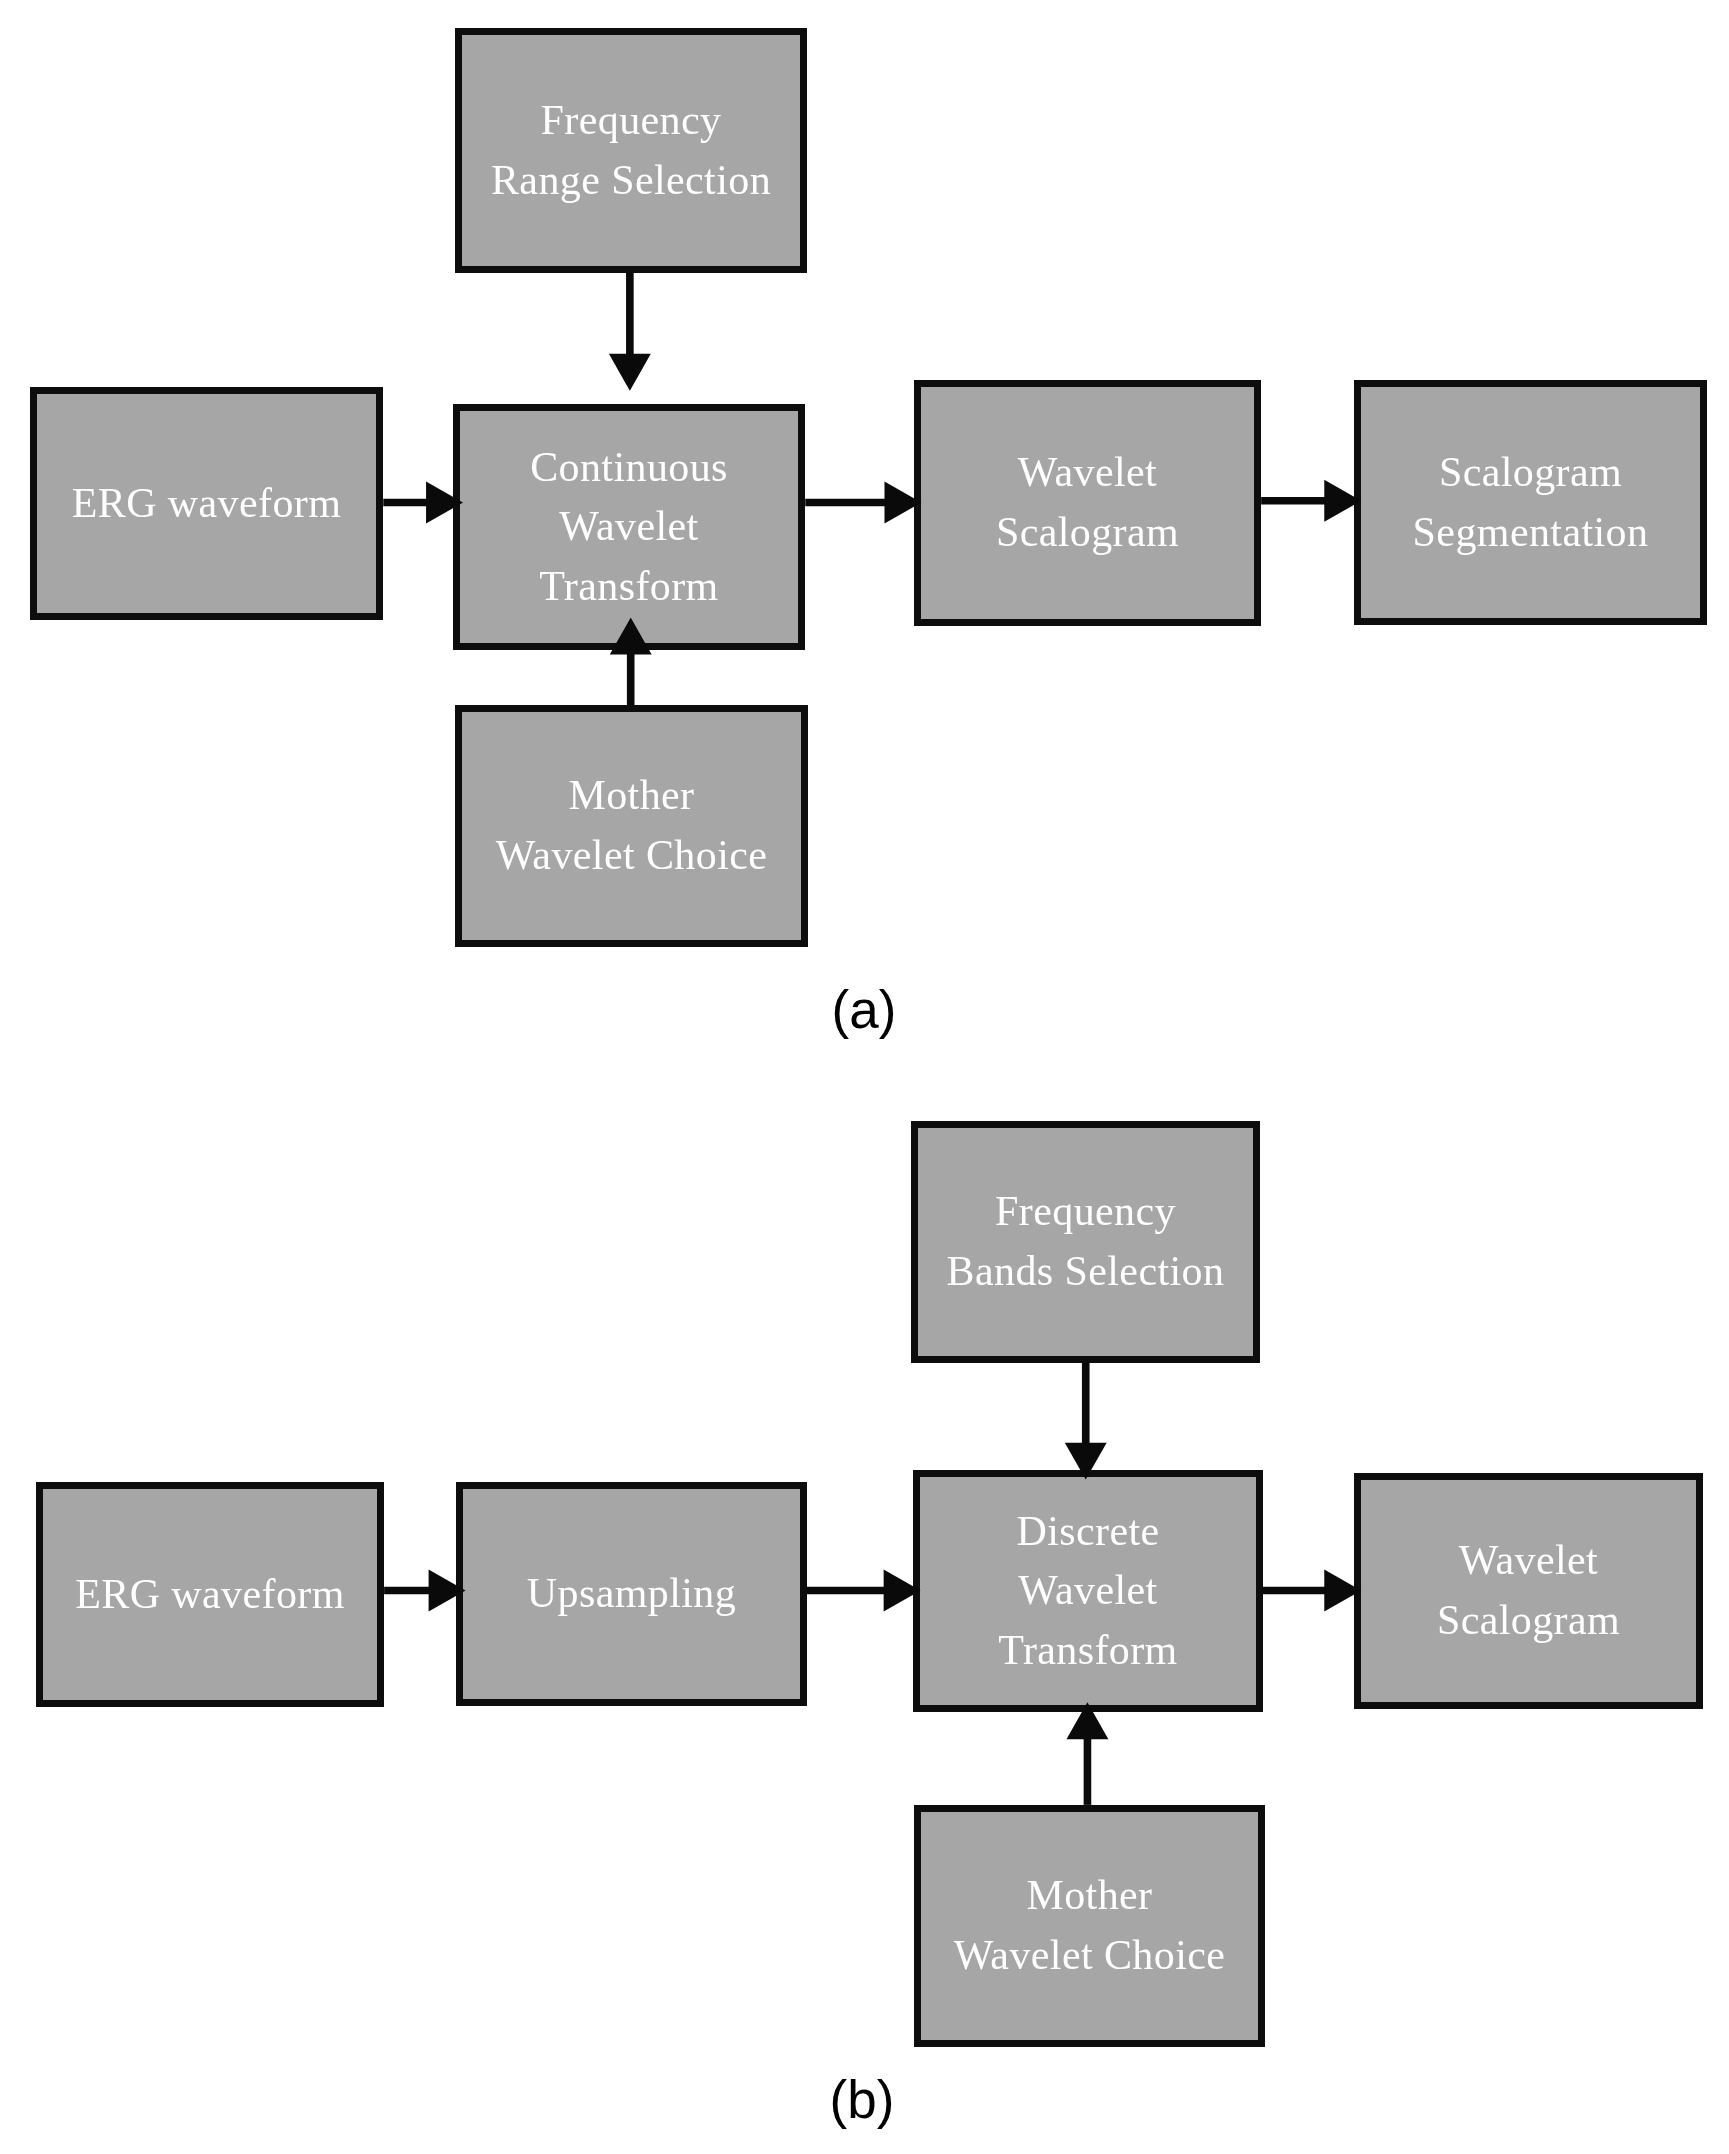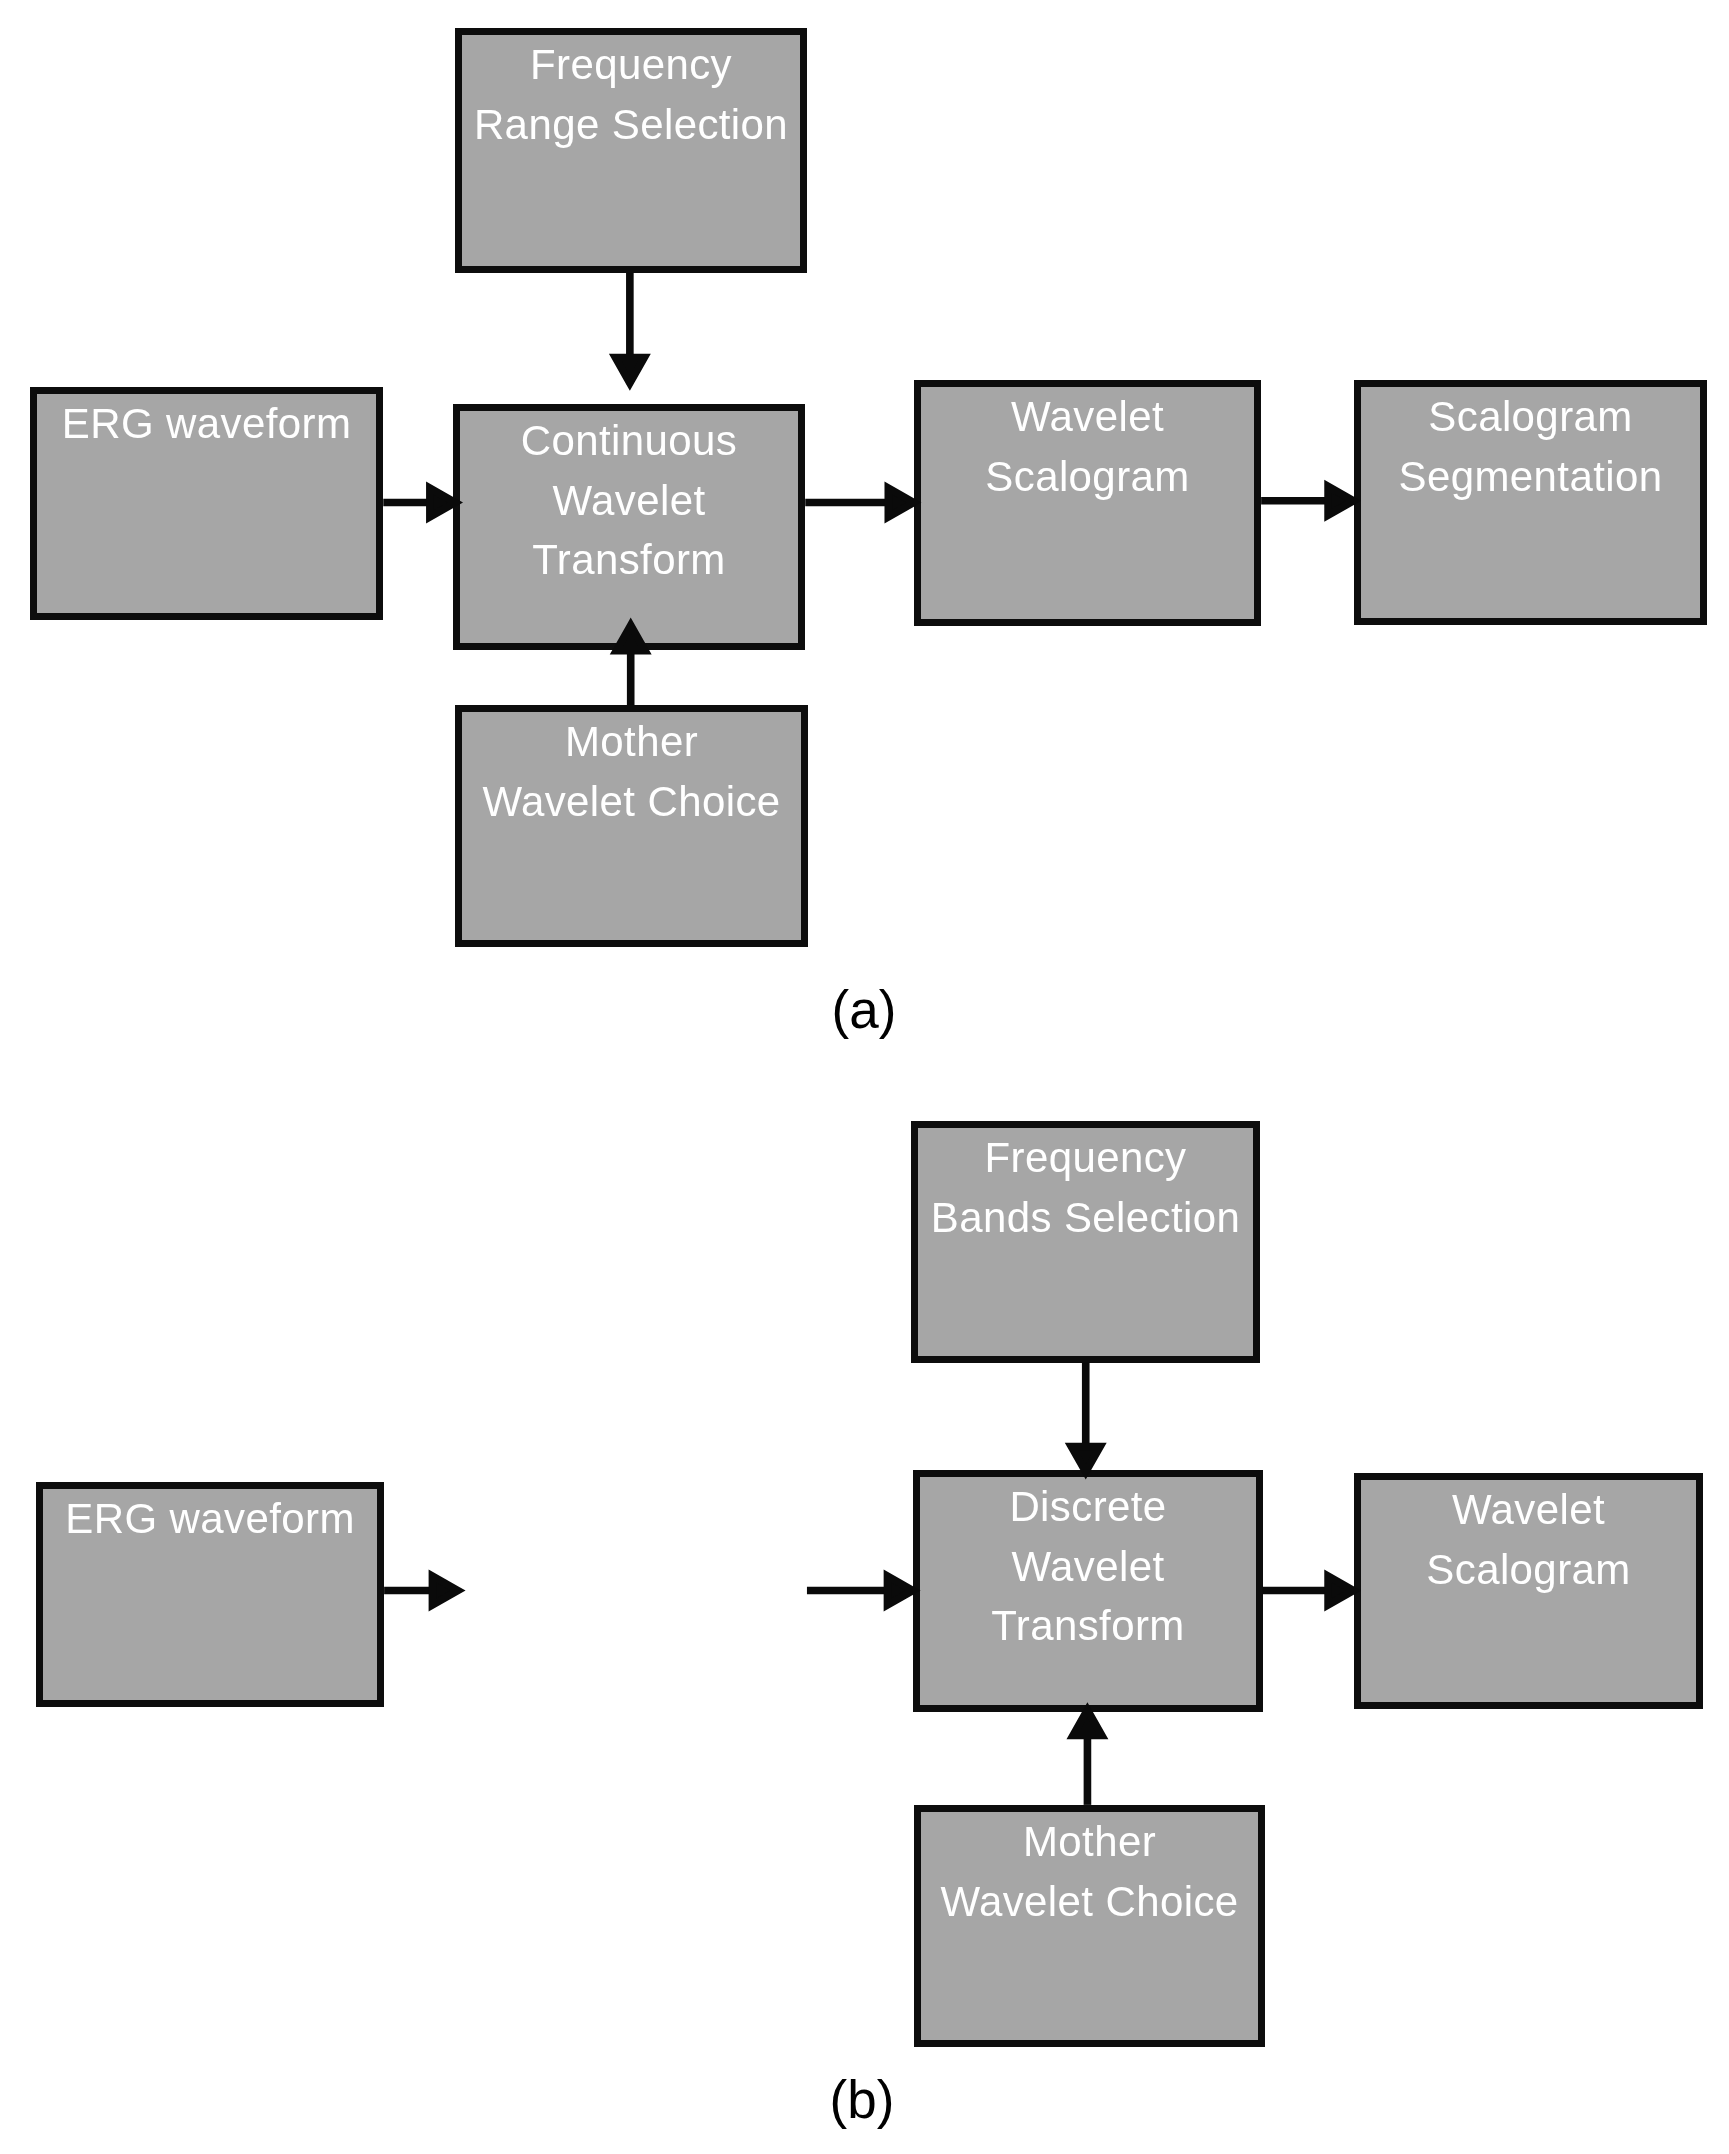--- a/index.html
+++ b/index.html
@@ -14,23 +14,24 @@
     background: #ffffff;
     font-family: "Liberation Sans", sans-serif;
     overflow: hidden;
   }
   .node {
     position: absolute;
     box-sizing: border-box;
     background: #a6a6a6;
     border: 7.6px solid #0d0d0d;
     display: flex;
-    align-items: flex-start;
+    align-items: center;
     justify-content: center;
     text-align: center;
+    font-family: Liberation Serif, serif;
   }
   .node-text {
     color: #ffffff;
     font-size: 42px;
     line-height: 1.42;
     white-space: pre-line;
     letter-spacing: 0.4px;
   }
   .panel-label {
     position: absolute;
@@ -105,20 +106,23 @@
 
   <div class="node" id="node-fbs">
     <span class="node-text">Frequency
 Bands Selection</span>
   </div>
 
   <div class="node" id="node-erg-b">
     <span class="node-text">ERG waveform</span>
   </div>
 
+  <div class="node" id="node-up">
+    <span class="node-text">Upsampling</span>
+  </div>
 
   <div class="node" id="node-dwt">
     <span class="node-text">Discrete
 Wavelet
 Transform</span>
   </div>
 
   <div class="node" id="node-ws-b">
     <span class="node-text">Wavelet
 Scalogram</span>

